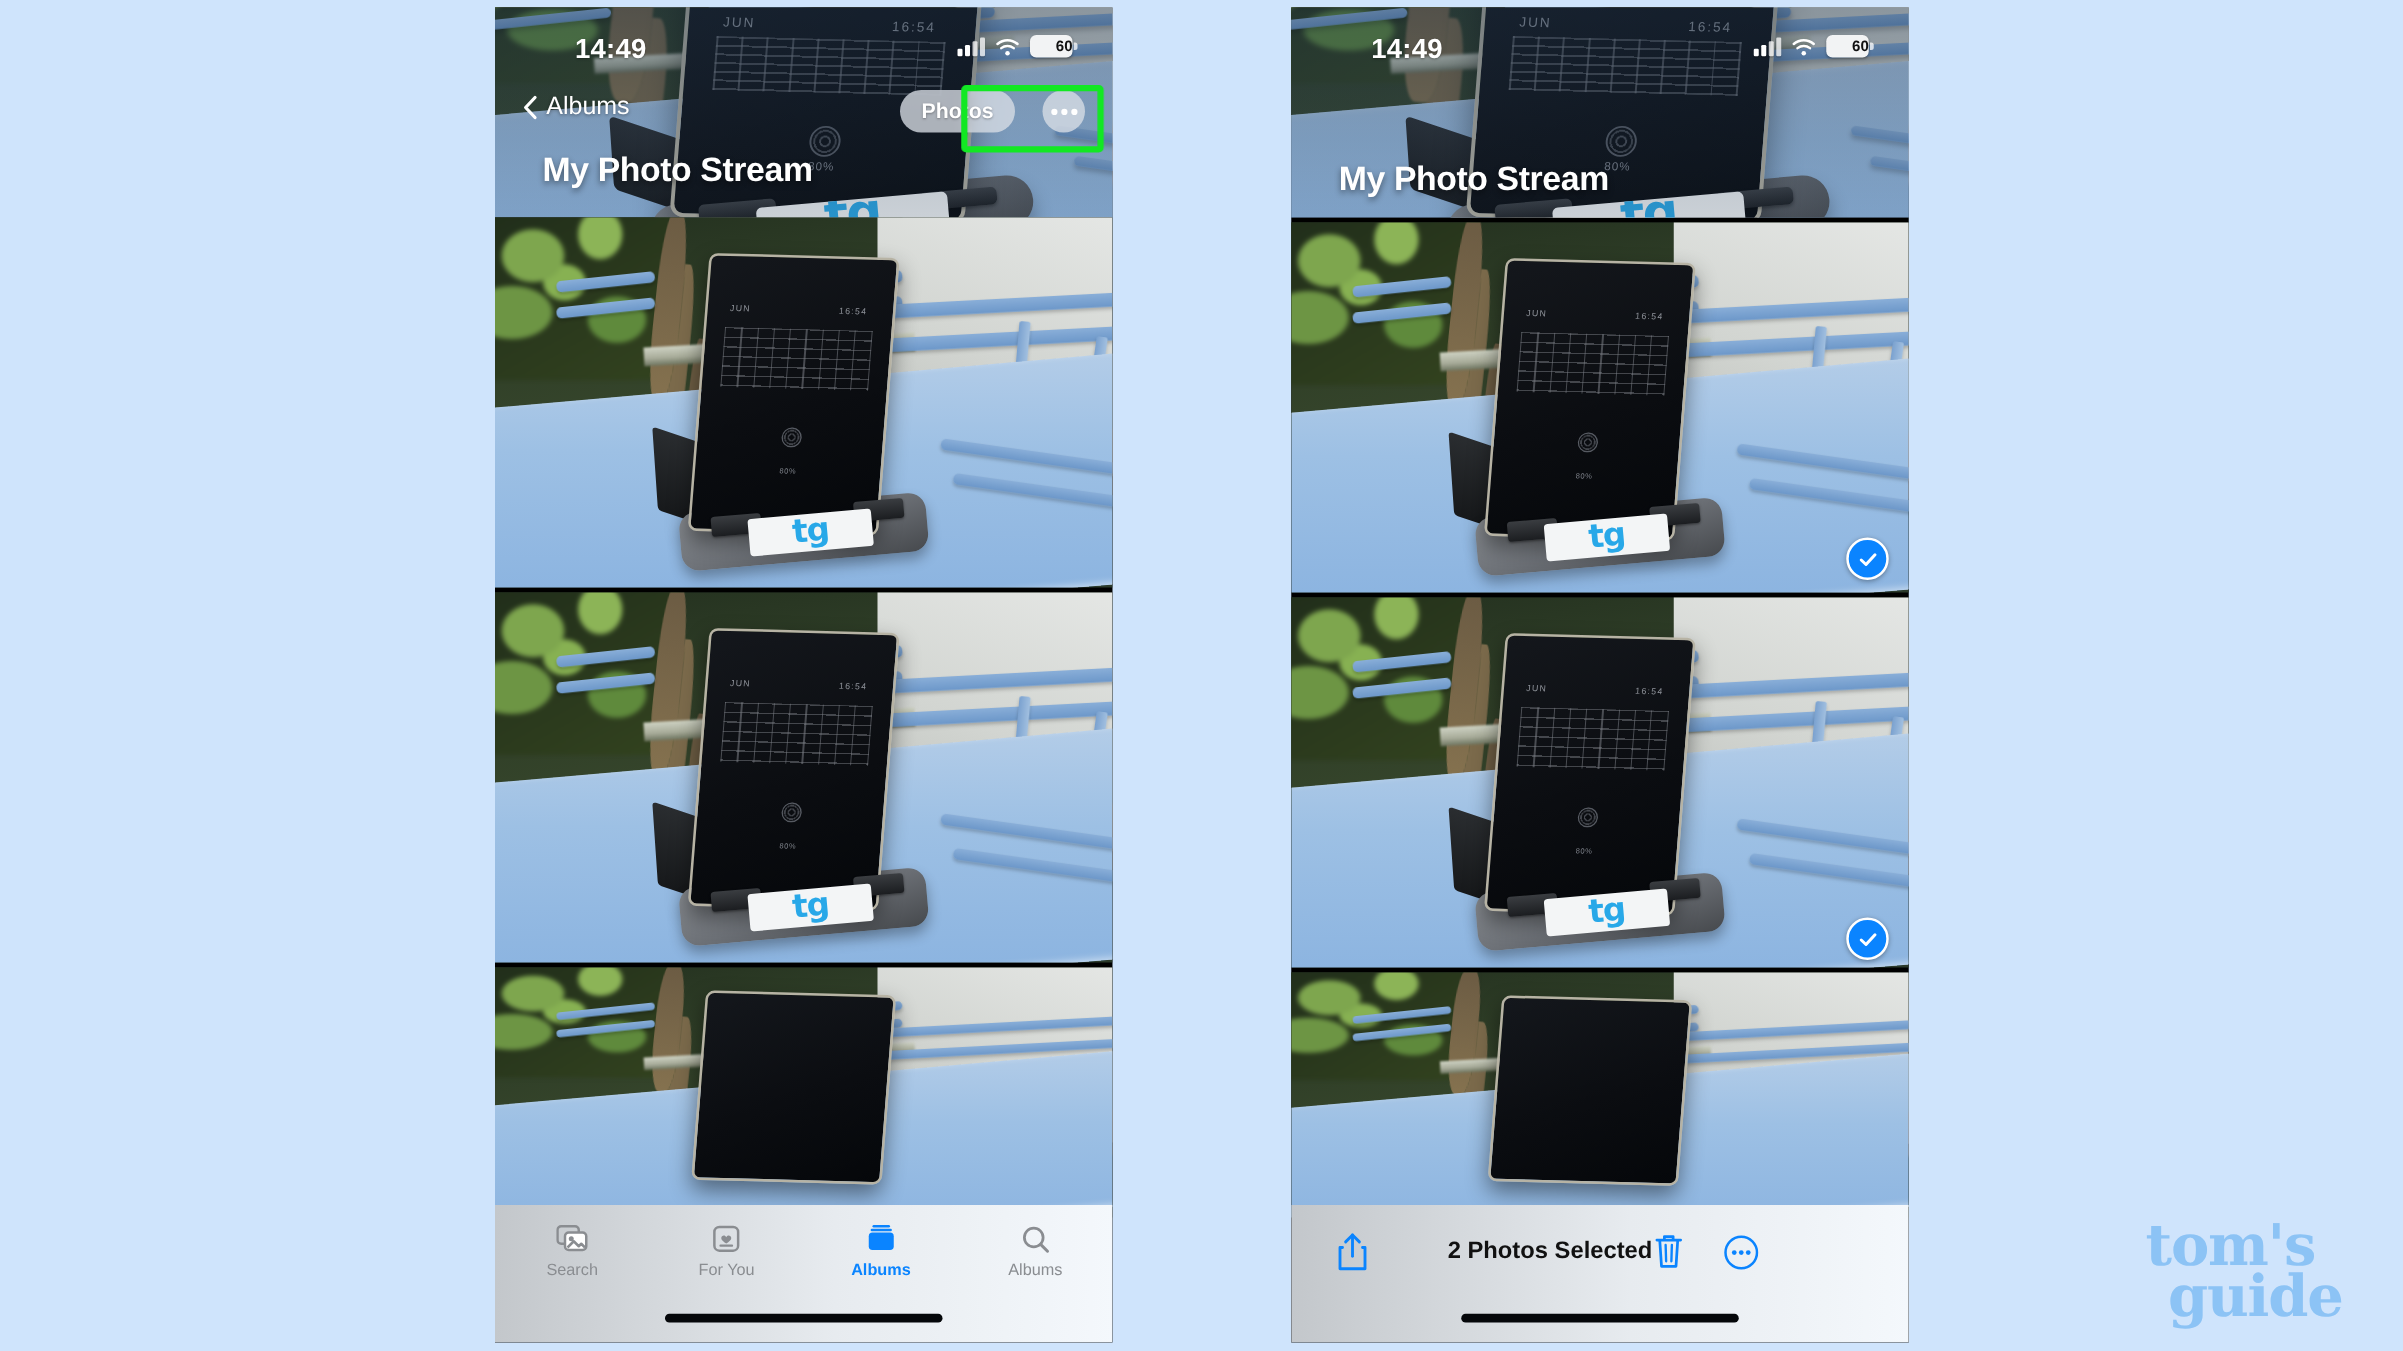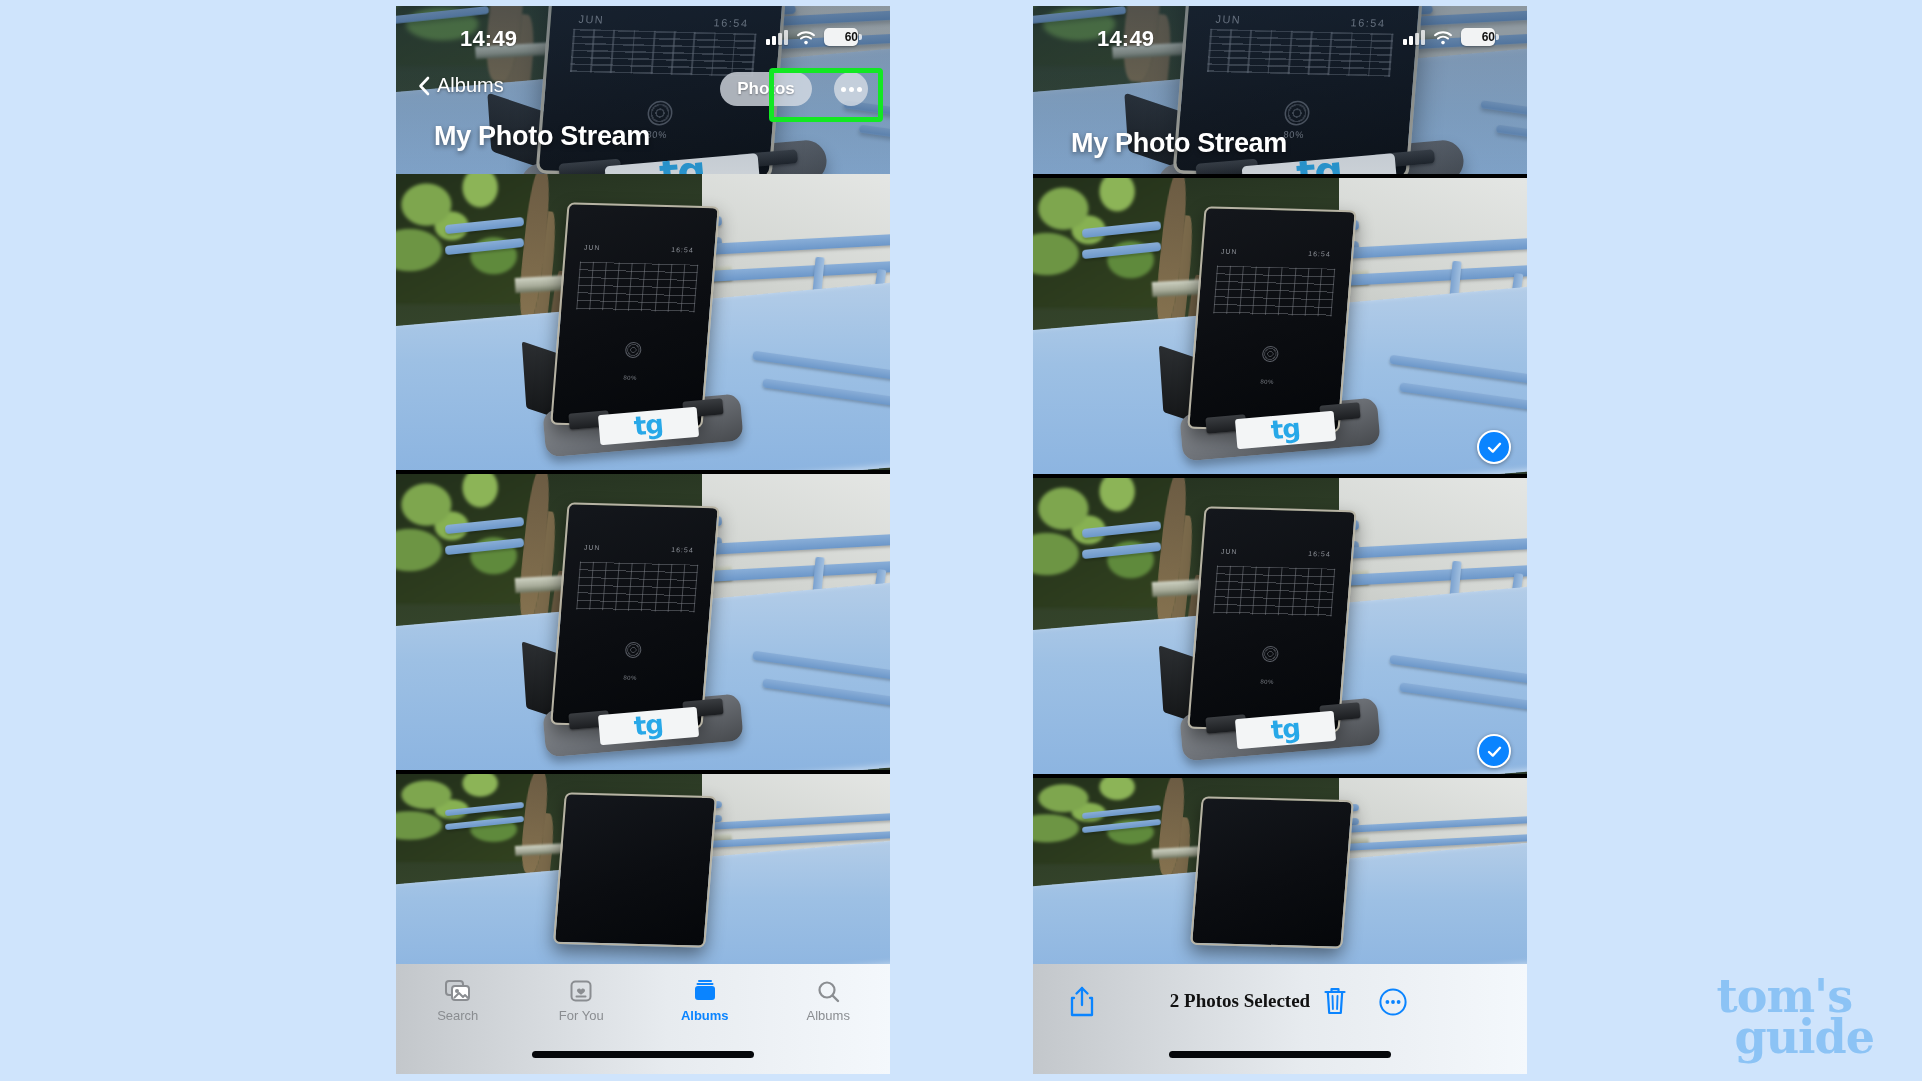--- a/index.html
+++ b/index.html
@@ -315,21 +315,21 @@
     flex: 1;
     display: flex; flex-direction: column; align-items: center; justify-content: center;
     gap: 5px;
   }
   .tabitem .tlabel { font-size: 13px; color: #8a8d91; }
   .tabitem.active .tlabel { color: #0a84ff; font-weight: 600; }
   .tabicon { height: 24px; display: flex; align-items: center; justify-content: center; }
 
   .actionbar {
     position: absolute; left: 0; top: 0; width: 414px; height: 78px;
-    display: flex; align-items: center; font-family: Liberation Serif, serif;
+    display: flex; align-items: center;
   }
   .ab-share { position: absolute; left: 36px; top: 22px; }
   .ab-title {
     position: absolute; left: 0; right: 0; top: 26px;
     text-align: center;
     font-size: 19px; font-weight: 700; color: #111;
   }
   .ab-trash { position: absolute; right: 100px; top: 22px; }
   .ab-more  { position: absolute; right: 40px;  top: 24px; }
 

